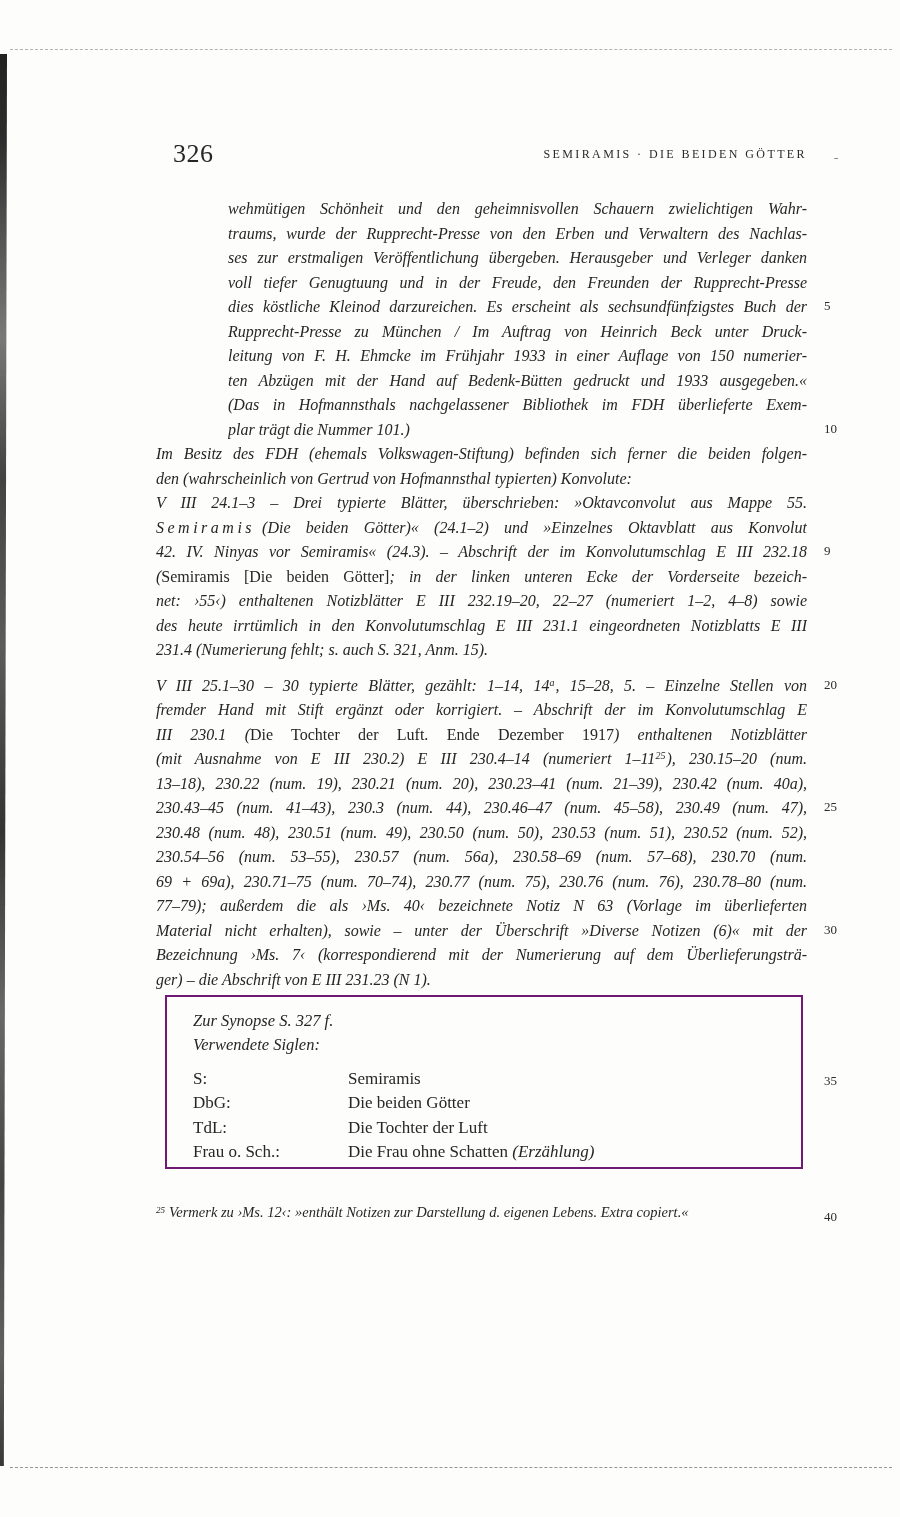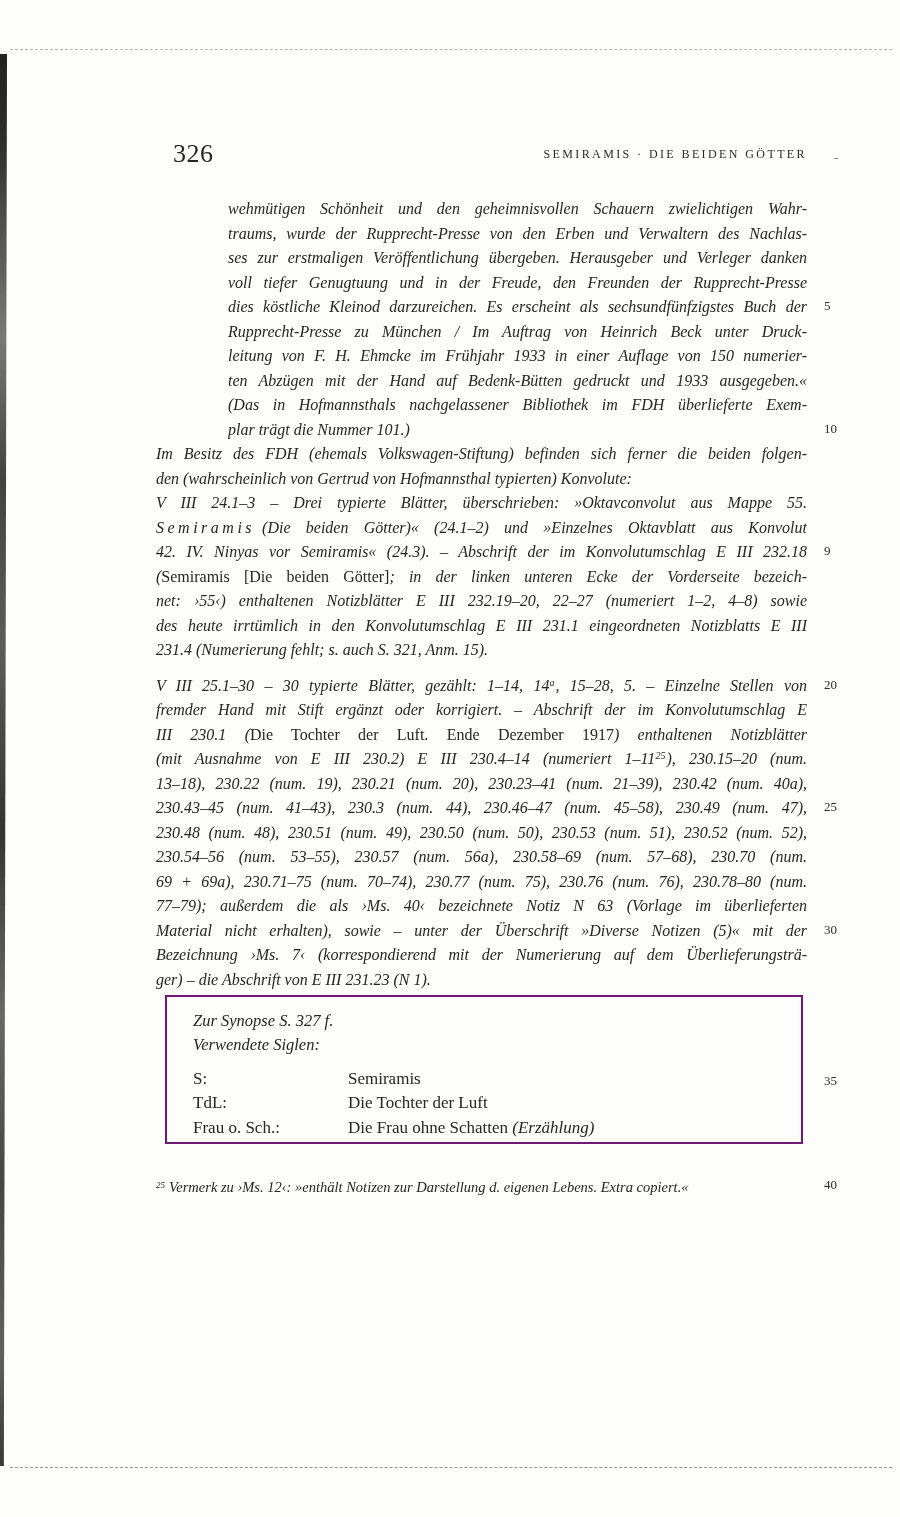--- a/index.html
+++ b/index.html
@@ -60,21 +60,21 @@
   #siglen-box .ltext { height:24px; line-height:24px; font-size:16.5px; }
   #box-rows { margin-top:10px; }
   .brow { position:relative; height:24.4px; line-height:24.4px; font-size:17px; }
   .brow .blabel { display:inline-block; width:155px; }
   .brow .ln { margin-left:49px; top:2px;text-align:center; }
 
   
   #footnote { margin-top:17px; }
   #footnote .ltext { height:22px; line-height:22px; font-size:14.5px; text-align-last:left;margin-top:32px; }
   #footnote .s-sup { font-size:9px; top:-4px; margin-right:4px; }
-  #footnote .ln { top:1px;text-align:center; }
+  #footnote .ln { top:8px;text-align:center; }
 </style>
 </head>
 <body>
 
 <div id="crop-top" class="crop-line"></div>
 <div id="crop-bottom" class="crop-line"></div>
 <div id="edge-strip"></div>
 <div id="header-artifact">-</div>
 
 <div id="page-number">326</div>
@@ -174,21 +174,21 @@
       <div class="line">
         <div class="ltext"><span class="s-i">230.54–56 (num. 53–55), 230.57 (num. 56a), 230.58–69 (num. 57–68), 230.70 (num.</span></div>
       </div>
       <div class="line">
         <div class="ltext"><span class="s-i">69 + 69a), 230.71–75 (num. 70–74), 230.77 (num. 75), 230.76 (num. 76), 230.78–80 (num.</span></div>
       </div>
       <div class="line">
         <div class="ltext"><span class="s-i">77–79); außerdem die als ›Ms. 40‹ bezeichnete Notiz N 63 (Vorlage im überlieferten</span></div>
       </div>
       <div class="line">
-        <div class="ltext"><span class="s-i">Material nicht erhalten), sowie – unter der Überschrift »Diverse Notizen (5)« mit der</span></div>
+        <div class="ltext"><span class="s-i">Material nicht erhalten), sowie – unter der Überschrift »Diverse Notizen (6)« mit der</span></div>
         <span class="ln">30</span>
       </div>
       <div class="line">
         <div class="ltext"><span class="s-i">Bezeichnung ›Ms. 7‹ (korrespondierend mit der Numerierung auf dem Überlieferungsträ-</span></div>
       </div>
       <div class="line noj">
         <div class="ltext"><span class="s-i">ger) – die Abschrift von E III 231.23 (N 1).</span></div>
       </div>
     </div>
 
@@ -196,20 +196,21 @@
     <div id="box-head">
         <div class="line noj">
           <div class="ltext"><span class="s-i">Zur Synopse S. 327 f.</span></div>
         </div>
         <div class="line noj">
           <div class="ltext"><span class="s-i">Verwendete Siglen:</span></div>
         </div>
       </div>
     <div id="box-rows">
         <div class="brow"><span class="blabel"><span class="s-r">S:</span></span><span class="bvalue"><span class="s-r">Semiramis</span></span><span class="ln">35</span></div>
+        <div class="brow"><span class="blabel"><span class="s-r">DbG:</span></span><span class="bvalue"><span class="s-r">Die beiden Götter</span></span></div>
         <div class="brow"><span class="blabel"><span class="s-r">TdL:</span></span><span class="bvalue"><span class="s-r">Die Tochter der Luft</span></span></div>
         <div class="brow"><span class="blabel"><span class="s-r">Frau o. Sch.:</span></span><span class="bvalue"><span class="s-r">Die Frau ohne Schatten </span><span class="s-i">(Erzählung)</span></span></div>
       </div>
   </div>
 
   <div id="footnote" class="para">
       <div class="line noj">
         <div class="ltext"><span class="s-sup">25</span><span class="s-i">Vermerk zu ›Ms. 12‹: »enthält Notizen zur Darstellung d. eigenen Lebens. Extra copiert.«</span></div>
         <span class="ln">40</span>
       </div>

